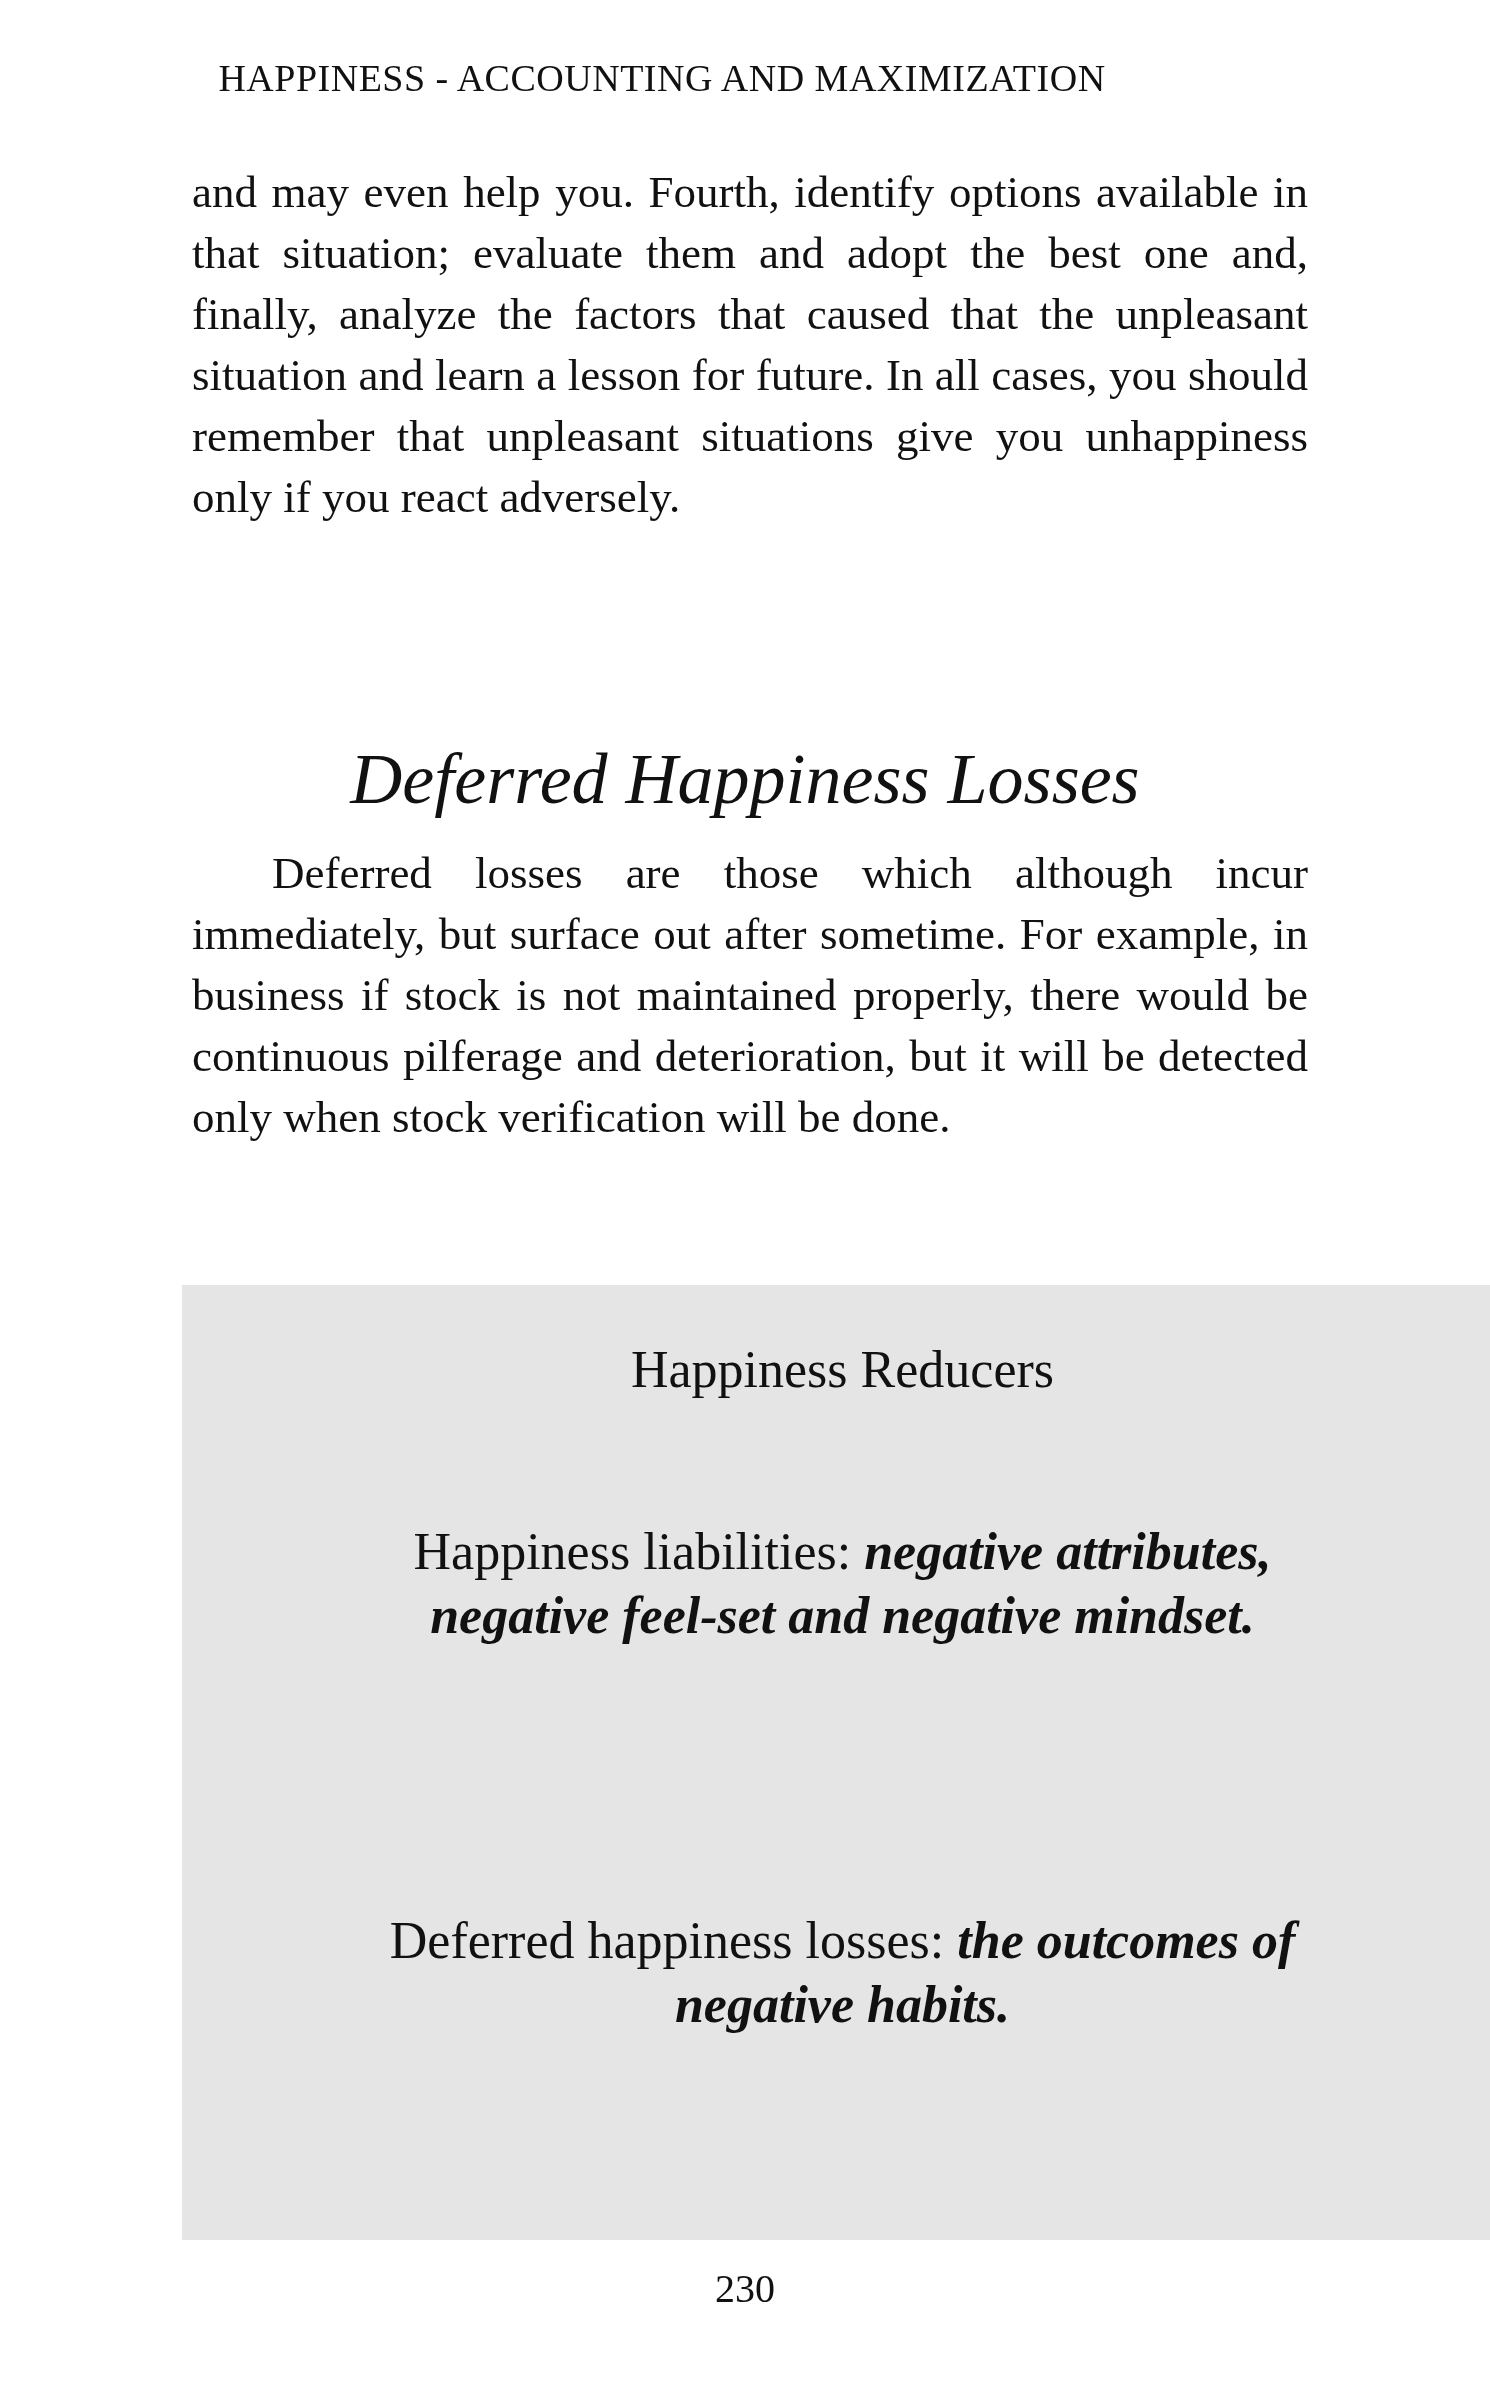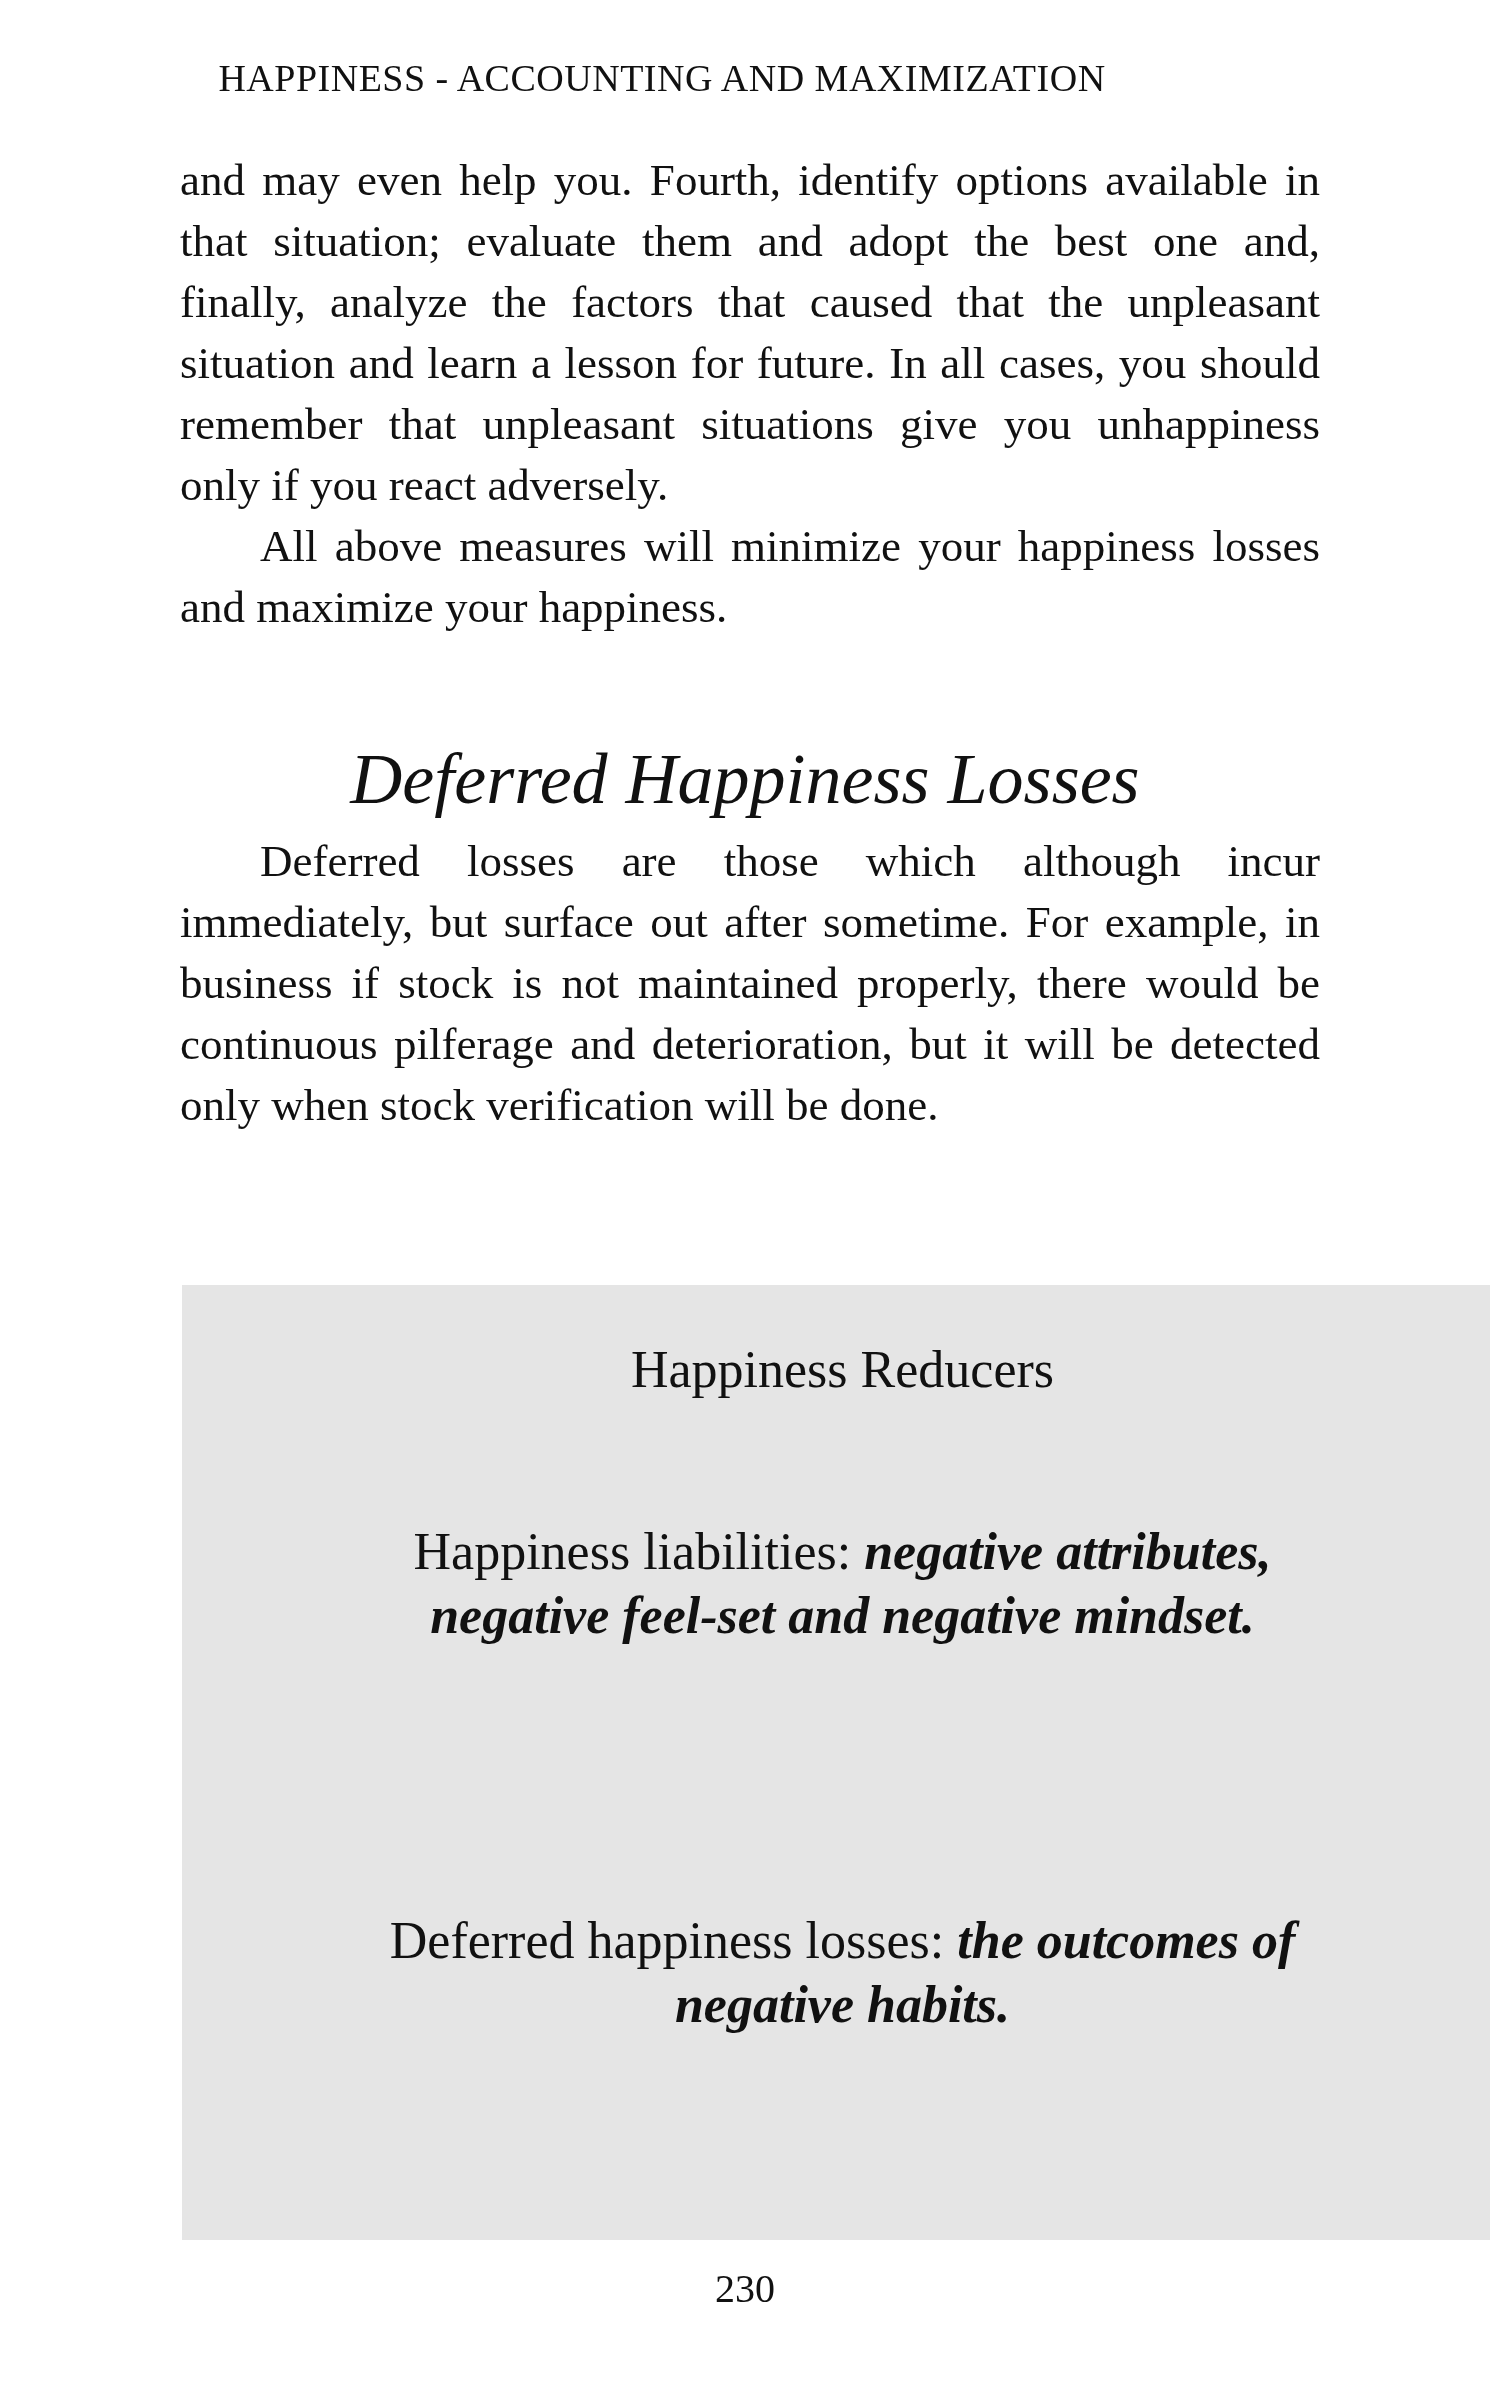--- a/index.html
+++ b/index.html
@@ -1,40 +1,39 @@
 <!DOCTYPE html>
 <html><head>
 <meta charset="utf-8">
 <style>
   html, body { margin: 0; padding: 0; background: #ffffff; }
   body { width: 1490px; height: 2405px; position: relative; overflow: hidden; color: #111; font-family: "Liberation Serif", "DejaVu Serif", serif; }
   .running-head { position: absolute; top: 56px; left: 0; width: 1324px; text-align: center; font-size: 38px; letter-spacing: 0.5px; }
   .body-text { position: absolute; left: 180px; width: 1140px; font-size: 45px; line-height: 61px; text-align: justify; }
-  .body-text p { margin: 0; }
+  .body-text p { margin: 12px; }
   .body-text p.indent { text-indent: 80px; }
   #para-top { top: 150px; }
   .section-heading { position: absolute; top: 738px; left: 0; width: 1490px; text-align: center; font-style: italic; font-size: 72px; }
   #para-deferred { top: 831px; text-align-last: left; }
   .callout-box { position: absolute; left: 182px; top: 1285px; width: 1321px; height: 955px; background: #e5e5e5; text-align: center; }
   .callout-title { position: absolute; top: 55px; left: 0; width: 100%; font-size: 52px; font-weight: normal; }
   .callout-item { position: absolute; left: 0; width: 100%; font-size: 52px; line-height: 64px; padding: 0 150px; box-sizing: border-box; }
   .callout-item .em { font-style: italic; font-weight: bold; }
   #item-0 { top: 235px; }
   #item-1 { top: 470px; }
   #item-2 { top: 624px; }
   .page-number { position: absolute; top: 2265px; left: 0; width: 1490px; text-align: center; font-size: 40px; }
 </style>
 </head>
 <body>
 
 <div class="running-head">HAPPINESS - ACCOUNTING AND MAXIMIZATION</div>
 
 <div class="body-text" id="para-top">
   <p>and may even help you. Fourth, identify options available in that situation; evaluate them and adopt the best one and, finally, analyze the factors that caused that the unpleasant situation and learn a lesson for future. In all cases, you should remember that unpleasant situations give you unhappiness only if you react adversely.</p>
-  <p class="indent">All above measures will minimize your happiness losses and maximize your happiness.</p>
 </div>
 
 <h2 class="section-heading" style="margin:0;font-weight:normal;">Deferred Happiness Losses</h2>
 
 <div class="body-text" id="para-deferred">
   <p class="indent">Deferred losses are those which although incur immediately, but surface out after sometime. For example, in business if stock is not maintained properly, there would be continuous pilferage and deterioration, but it will be detected only when stock verification will be done.</p>
 </div>
 
 <div class="callout-box">
   <div class="callout-title">Happiness Reducers</div>

